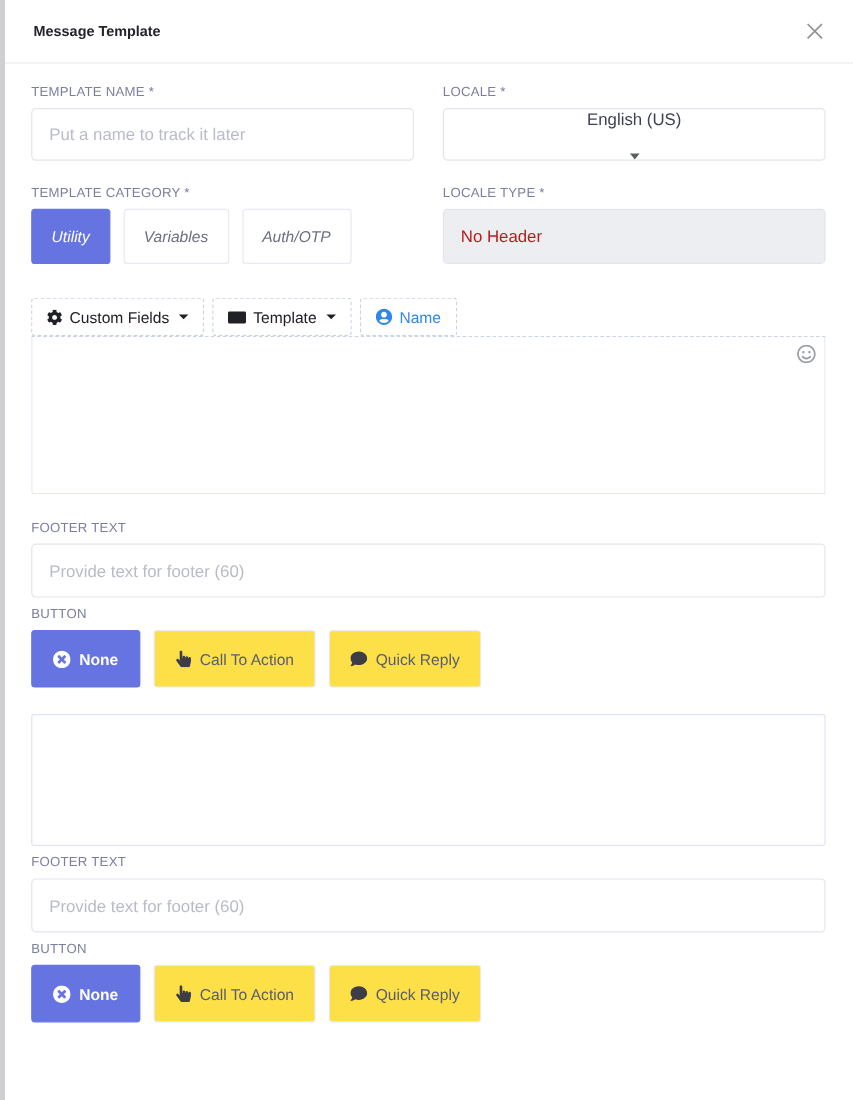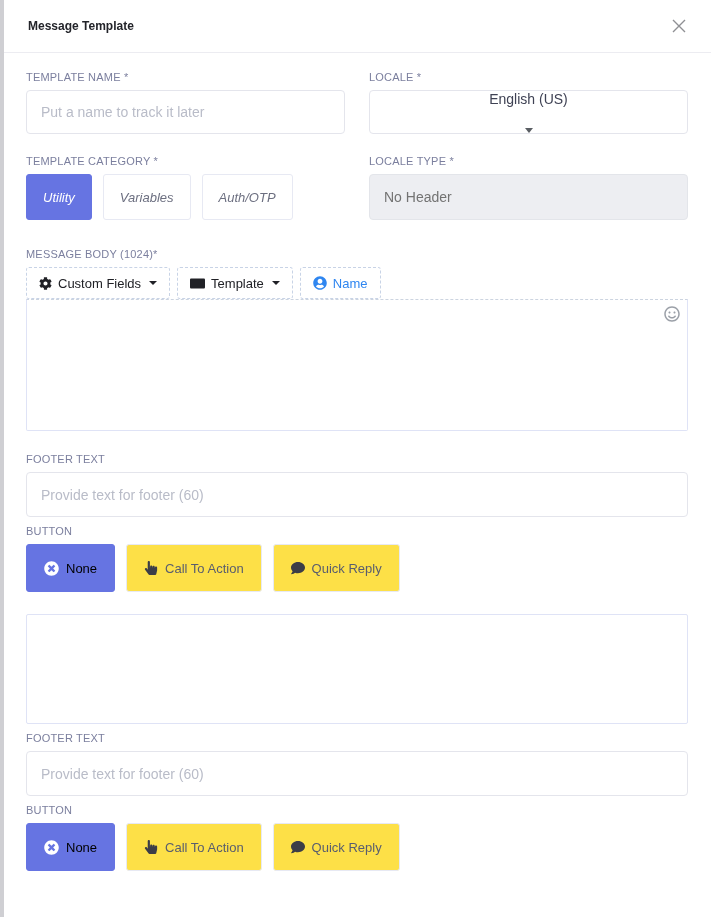--- a/index.html
+++ b/index.html
@@ -32,41 +32,41 @@
     justify-content:space-between; cursor:pointer; background:#fff;flex-direction:column; }
   .caret-down { width:0; height:0; border-left:4px solid transparent; border-right:4px solid transparent;
     border-top:5px solid #5a5e63; }
 
   .cat-row { display:flex; gap:11px; }
   .cat-btn { height:46px; padding:0 16px; font-size:13px; border-radius:3px; cursor:pointer;
     background:#fff; border:1px solid #e7e9f3; color:#6c6f80; font-family:inherit;font-style:italic; }
   .cat-btn.selected { background:var(--accent); border:1px solid var(--accent); color:#fff; }
 
   .disabled-input { width:100%; height:46px; background:#edeef2; border:1px solid #e3e5ea;
-    border-radius:4px; padding:0 14px; font-size:14px; color:#737373; display:flex; align-items:center; }
+    border-radius:4px; padding:0 14px; font-size:14px; color:#b91c1c; display:flex; align-items:center; }
 
   .toolbar { display:flex; gap:7px;align-items:flex-end; }
   .tool-btn { height:32px; padding:0 12px; background:#fff; border:1px dashed #c8d3e6; border-radius:3px;
     font-size:13px; color:#202126; display:inline-flex; align-items:center; gap:6px; cursor:pointer; font-family:inherit; }
   .tool-btn .mini-caret { width:0; height:0; border-left:4px solid transparent; border-right:4px solid transparent;
     border-top:4px solid #202126; margin-left:2px; }
   .tool-btn.blue { color:var(--link); }
 
   .editor-wrap { position:relative; }
   .editor-area { display:block; width:100%; height:132px; border:1px solid #dfe3f6; border-top:1px dashed #ccd4e0;
     border-radius:0 0 2px 2px; resize:none; outline:none; padding:10px 12px; font-family:inherit; font-size:14px; color:#3a3b45; }
   .editor-area2 { display:block; width:100%; height:110px; border:1px solid #dfe3f6; border-radius:2px;
     resize:none; outline:none; padding:10px 12px; font-family:inherit; font-size:14px; color:#3a3b45; }
   .emoji-btn { position:absolute; top:7px; right:8px; color:#9ba0a8; cursor:pointer; line-height:0; }
 
   .btn-row { display:flex; gap:11px; }
   .opt-btn { height:48px; padding:0 17px; font-size:13px; border-radius:3px; cursor:pointer;
     background:#fde047; border:1px solid #e7e9f3; color:#595d6e; display:inline-flex; align-items:center; gap:7px; font-family:inherit; }
   .opt-btn .icn { color:#3c3d47; line-height:0; }
-  .opt-btn.selected { background:var(--accent); border:1px solid var(--accent); color:#000000; }
+  .opt-btn.selected { background:var(--accent); border:1px solid var(--accent); color:#ffffff;font-weight:bold; }
   .opt-btn.selected .icn { color:#fff; }
 
   svg { display:block; }
 </style>
 </head>
 <body>
 
 <div class="backdrop-edge"></div>
 
 <div class="modal" style="--accent:#6674e2; --link:#2f86f0;">
@@ -105,21 +105,20 @@
           <button class="cat-btn">Auth/OTP</button>
         </div>
       </div>
       <div class="fgroup">
         <label class="flabel">LOCALE TYPE *</label>
         <div class="disabled-input">No Header</div>
       </div>
     </div>
 
     <div class="fgroup mb22">
-      <label class="flabel">MESSAGE BODY (1024)*</label>
       <div class="toolbar">
         <button class="tool-btn">
           <span class="icn">
             <svg width="13" height="13" viewBox="0 0 512 512" fill="currentColor">
                 <path d="M487.4 315.7l-42.6-24.6c4.3-23.2 4.3-47 0-70.2l42.6-24.6c4.9-2.8 7.1-8.6 5.5-14-11.1-35.6-30-67.8-54.7-94.6-3.8-4.1-10-5.1-14.8-2.3L380.8 110c-17.9-15.4-38.5-27.3-60.8-35.1V25.8c0-5.6-3.9-10.5-9.4-11.7-36.7-8.2-74.3-7.8-109.2 0-5.5 1.2-9.4 6.1-9.4 11.7V75c-22.2 7.9-42.8 19.8-60.8 35.1L88.7 85.5c-4.9-2.8-11-1.9-14.8 2.3-24.7 26.7-43.6 58.9-54.7 94.6-1.7 5.4.6 11.2 5.5 14L67.3 221c-4.3 23.2-4.3 47 0 70.2l-42.6 24.6c-4.9 2.8-7.1 8.6-5.5 14 11.1 35.6 30 67.8 54.7 94.6 3.8 4.1 10 5.1 14.8 2.3l42.6-24.6c17.9 15.4 38.5 27.3 60.8 35.1v49.2c0 5.6 3.9 10.5 9.4 11.7 36.7 8.2 74.3 7.8 109.2 0 5.5-1.2 9.4-6.1 9.4-11.7v-49.2c22.2-7.9 42.8-19.8 60.8-35.1l42.6 24.6c4.9 2.8 11 1.9 14.8-2.3 24.7-26.7 43.6-58.9 54.7-94.6 1.5-5.5-.7-11.3-5.6-14.1zM256 336c-44.1 0-80-35.9-80-80s35.9-80 80-80 80 35.9 80 80-35.9 80-80 80z"></path>
               </svg>
           </span>
           <span>Custom Fields</span>
           <span class="mini-caret"></span>
         </button>

